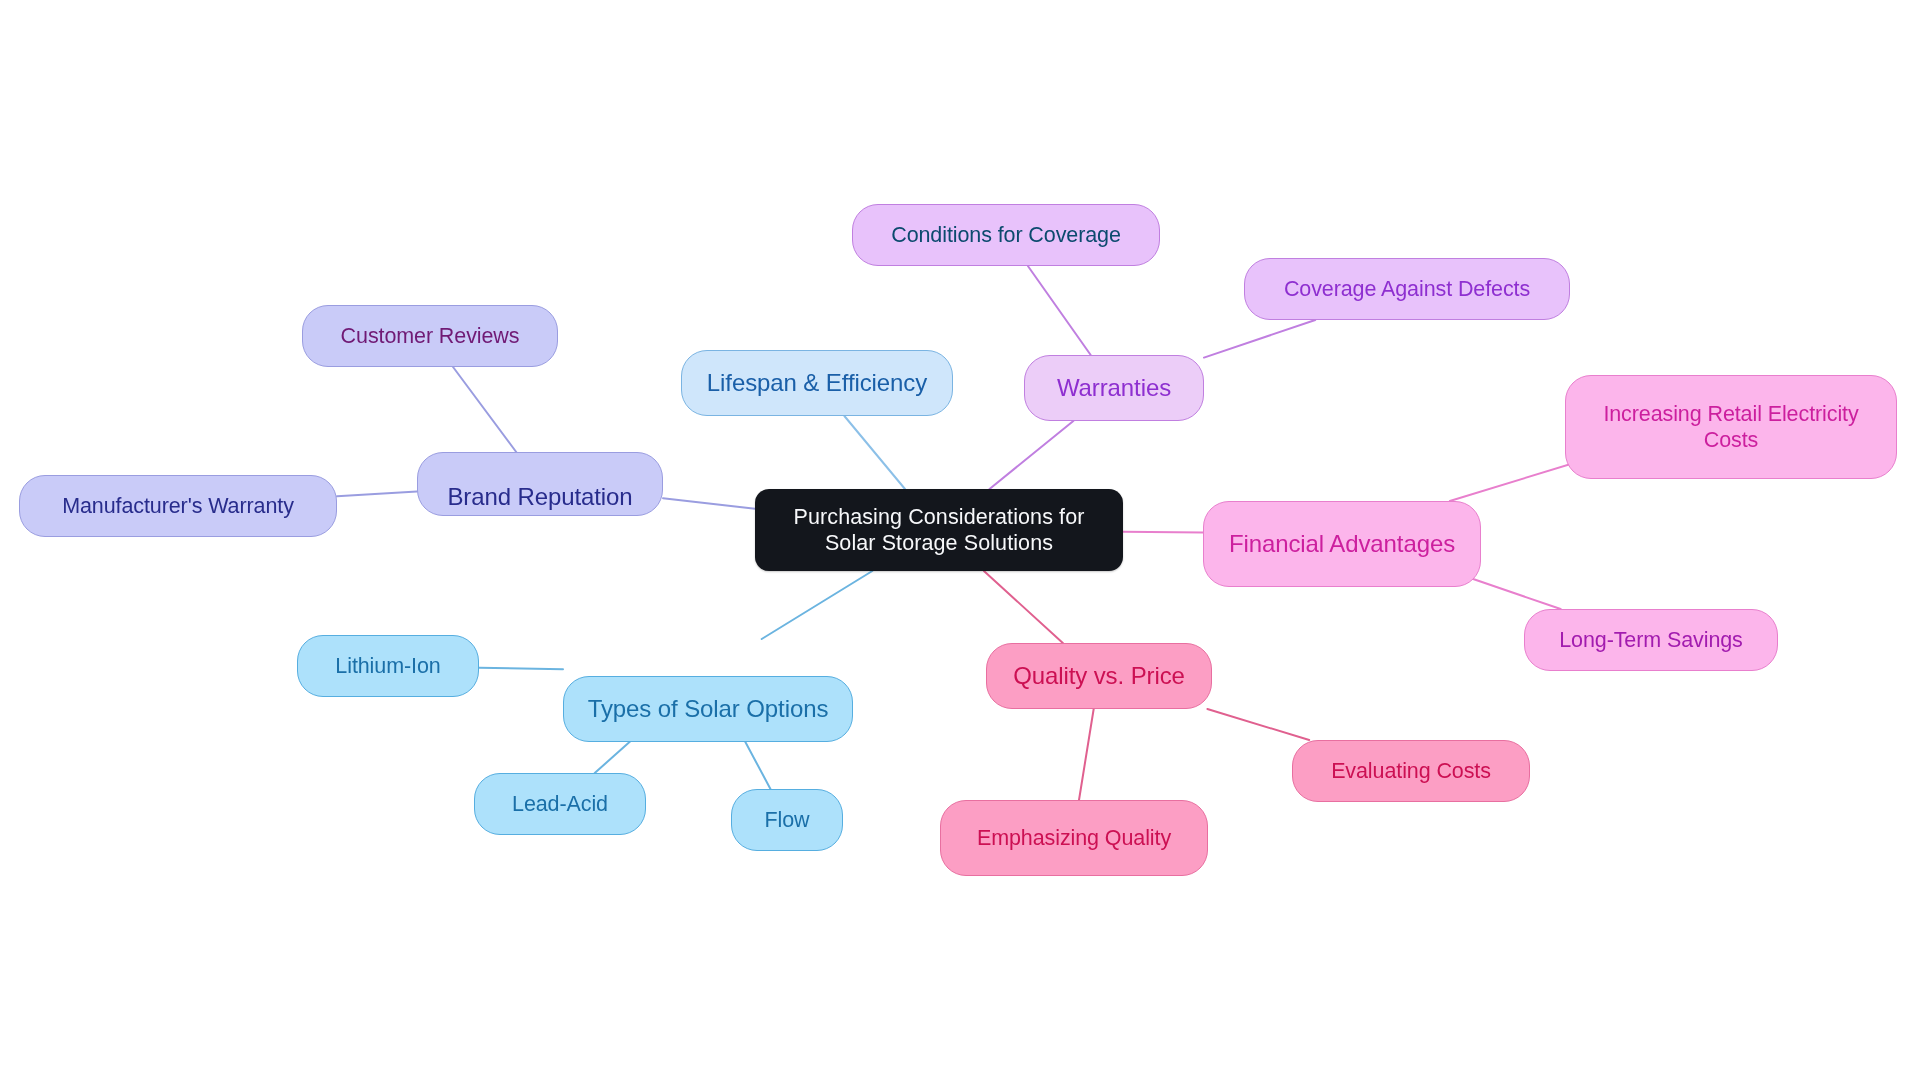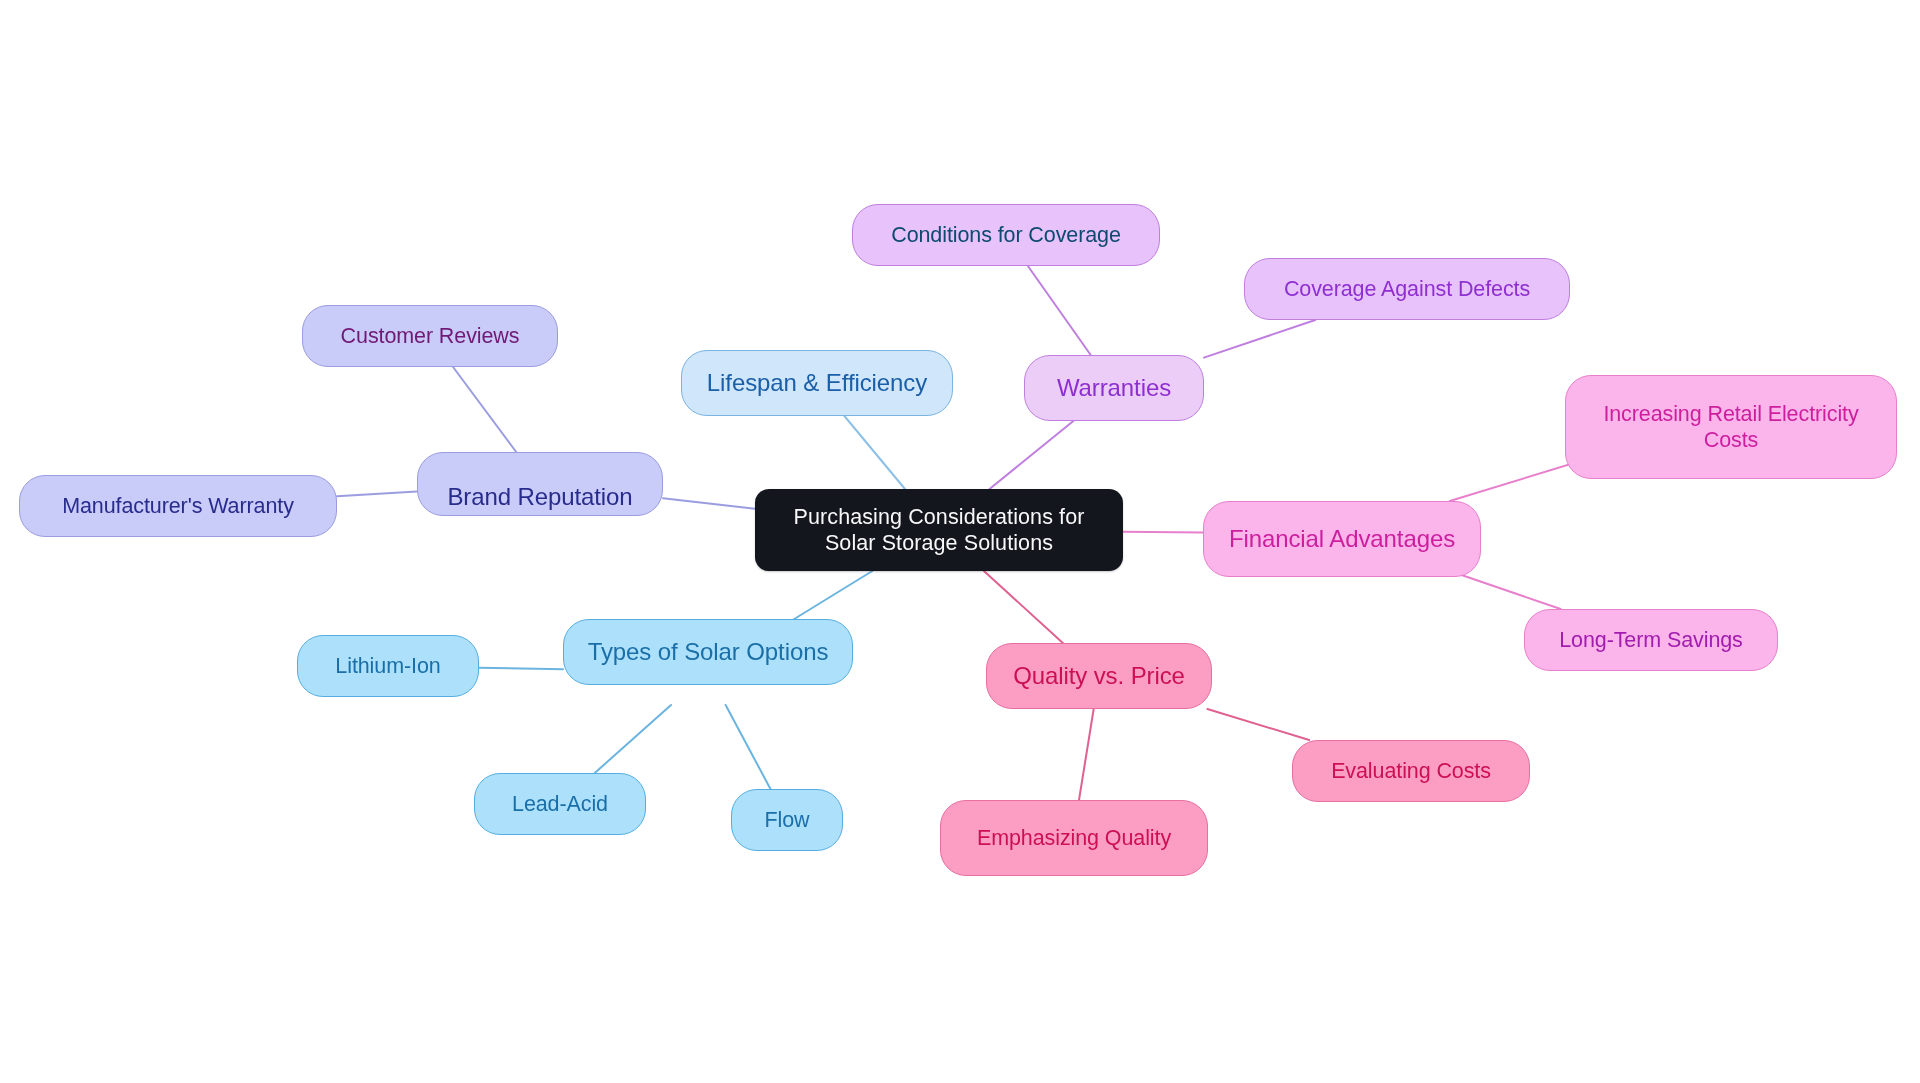--- a/index.html
+++ b/index.html
@@ -71,32 +71,32 @@
       <path d="M 1090.7058823529412 355 L 1027.8823529411766 266" stroke="#c07fe0" stroke-width="2" fill="none" stroke-linecap="round"></path>
       <path d="M 1204 357.59044368600684 L 1315.2525252525252 320" stroke="#c07fe0" stroke-width="2" fill="none" stroke-linecap="round"></path>
       <path d="M 1449.873949579832 501 L 1600.2436974789916 455" stroke="#e87fcd" stroke-width="2" fill="none" stroke-linecap="round"></path>
       <path d="M 1438.198113207547 567 L 1560.632075471698 609" stroke="#e87fcd" stroke-width="2" fill="none" stroke-linecap="round"></path>
       <path d="M 1207.378947368421 709 L 1309.1894736842105 740" stroke="#e0608f" stroke-width="2" fill="none" stroke-linecap="round"></path>
       <path d="M 1093.6774193548388 709 L 1079 800" stroke="#e0608f" stroke-width="2" fill="none" stroke-linecap="round"></path>
     </svg>
   <div id="node-layer">
       <div class="node node-root" style="left: 755px; top: 489px; width: 368px; height: 82px;"><span>Purchasing Considerations for
 Solar Storage Solutions</span></div>
-      <div class="node node-branch" style="left: 563px; top: 619px; width: 290px; height: 66px; background: rgb(173, 225, 251); border-color: rgb(86, 174, 224); color: rgb(26, 111, 168);"><span>Types of Solar Options</span></div>
+      <div class="node node-branch" style="left: 563px; top: 676px; width: 290px; height: 66px; background: rgb(173, 225, 251); border-color: rgb(86, 174, 224); color: rgb(26, 111, 168);"><span>Types of Solar Options</span></div>
       <div class="node node-leaf" style="left: 297px; top: 635px; width: 182px; height: 62px; background: rgb(173, 225, 251); border-color: rgb(86, 174, 224); color: rgb(26, 111, 168);"><span>Lithium-Ion</span></div>
       <div class="node node-leaf" style="left: 474px; top: 773px; width: 172px; height: 62px; background: rgb(173, 225, 251); border-color: rgb(86, 174, 224); color: rgb(26, 111, 168);"><span>Lead-Acid</span></div>
       <div class="node node-leaf" style="left: 731px; top: 789px; width: 112px; height: 62px; background: rgb(173, 225, 251); border-color: rgb(86, 174, 224); color: rgb(26, 111, 168);"><span>Flow</span></div>
       <div class="node node-branch" style="left: 681px; top: 350px; width: 272px; height: 66px; background: rgb(207, 230, 251); border-color: rgb(122, 180, 226); color: rgb(26, 95, 168);"><span>Lifespan &amp; Efficiency</span></div>
       <div class="node node-branch" style="left: 417px; top: 452px; width: 246px; height: 64px; background: rgb(201, 203, 248); border-color: rgb(154, 157, 224); color: rgb(40, 44, 140); align-items: flex-end;"><span>Brand Reputation</span></div>
       <div class="node node-leaf" style="left: 302px; top: 305px; width: 256px; height: 62px; background: rgb(201, 203, 248); border-color: rgb(154, 157, 224); color: #701a75;"><span>Customer Reviews</span></div>
       <div class="node node-leaf" style="left: 19px; top: 475px; width: 318px; height: 62px; background: rgb(201, 203, 248); border-color: rgb(154, 157, 224); color: rgb(40, 44, 140);"><span>Manufacturer's Warranty</span></div>
       <div class="node node-branch" style="left: 1024px; top: 355px; width: 180px; height: 66px; background: rgb(236, 205, 248); border-color: rgb(192, 127, 224); color: rgb(142, 47, 208);"><span>Warranties</span></div>
       <div class="node node-leaf" style="left: 852px; top: 204px; width: 308px; height: 62px; background: rgb(232, 194, 251); border-color: rgb(192, 127, 224); color: #0c4a6e;"><span>Conditions for Coverage</span></div>
       <div class="node node-leaf" style="left: 1244px; top: 258px; width: 326px; height: 62px; background: rgb(232, 194, 251); border-color: rgb(192, 127, 224); color: rgb(142, 47, 208);"><span>Coverage Against Defects</span></div>
-      <div class="node node-branch" style="left: 1203px; top: 501px; width: 278px; height: 76px; background: rgb(252, 181, 235); border-color: rgb(232, 127, 205); color: rgb(204, 31, 158);"><span>Financial Advantages</span></div>
+      <div class="node node-branch" style="left: 1203px; top: 501px; width: 278px; height: 86px; background: rgb(252, 181, 235); border-color: rgb(232, 127, 205); color: rgb(204, 31, 158);"><span>Financial Advantages</span></div>
       <div class="node node-leaf" style="left: 1565px; top: 375px; width: 332px; height: 104px; background: rgb(252, 181, 235); border-color: rgb(232, 127, 205); color: rgb(204, 31, 158);"><span>Increasing Retail Electricity
 Costs</span></div>
       <div class="node node-leaf" style="left: 1524px; top: 609px; width: 254px; height: 62px; background: rgb(252, 181, 235); border-color: rgb(232, 127, 205); color: #a21caf;"><span>Long-Term Savings</span></div>
       <div class="node node-branch" style="left: 986px; top: 643px; width: 226px; height: 66px; background: rgb(252, 158, 196); border-color: rgb(232, 111, 160); color: rgb(204, 16, 83);"><span>Quality vs. Price</span></div>
       <div class="node node-leaf" style="left: 1292px; top: 740px; width: 238px; height: 62px; background: rgb(252, 158, 196); border-color: rgb(232, 111, 160); color: rgb(204, 16, 83);"><span>Evaluating Costs</span></div>
       <div class="node node-leaf" style="left: 940px; top: 800px; width: 268px; height: 76px; background: rgb(252, 158, 196); border-color: rgb(232, 111, 160); color: rgb(204, 16, 83);"><span>Emphasizing Quality</span></div>
     </div>
 </div>
 
 </body></html>

